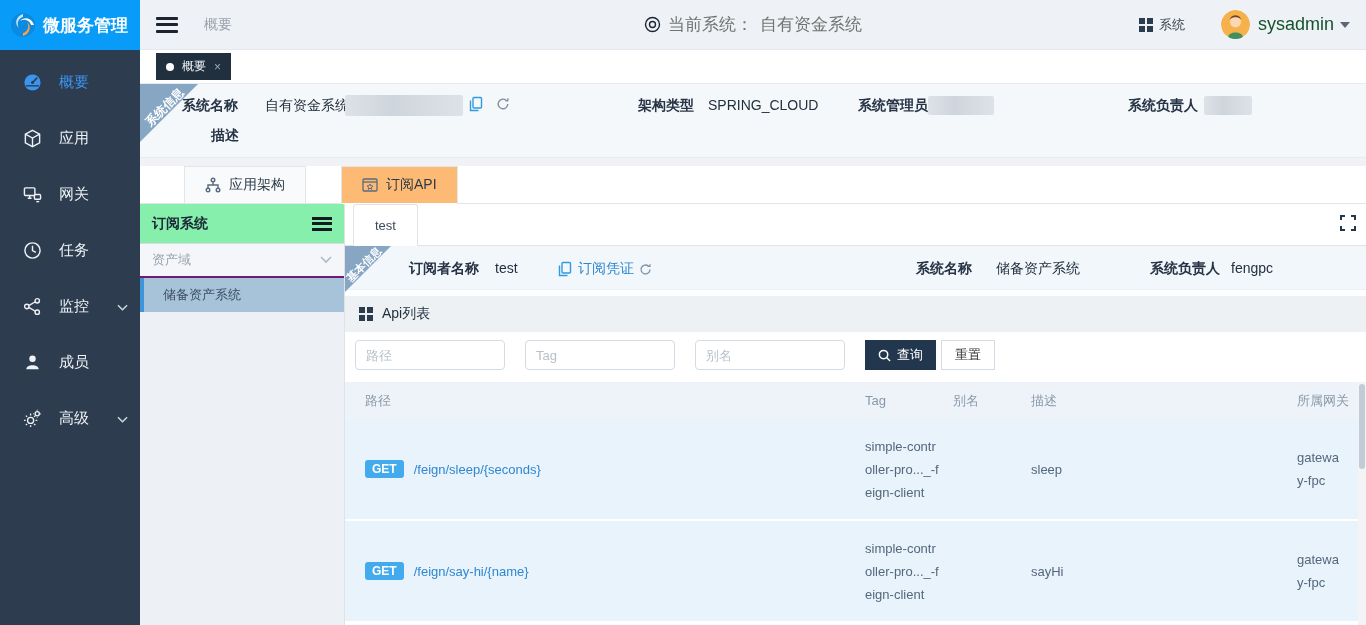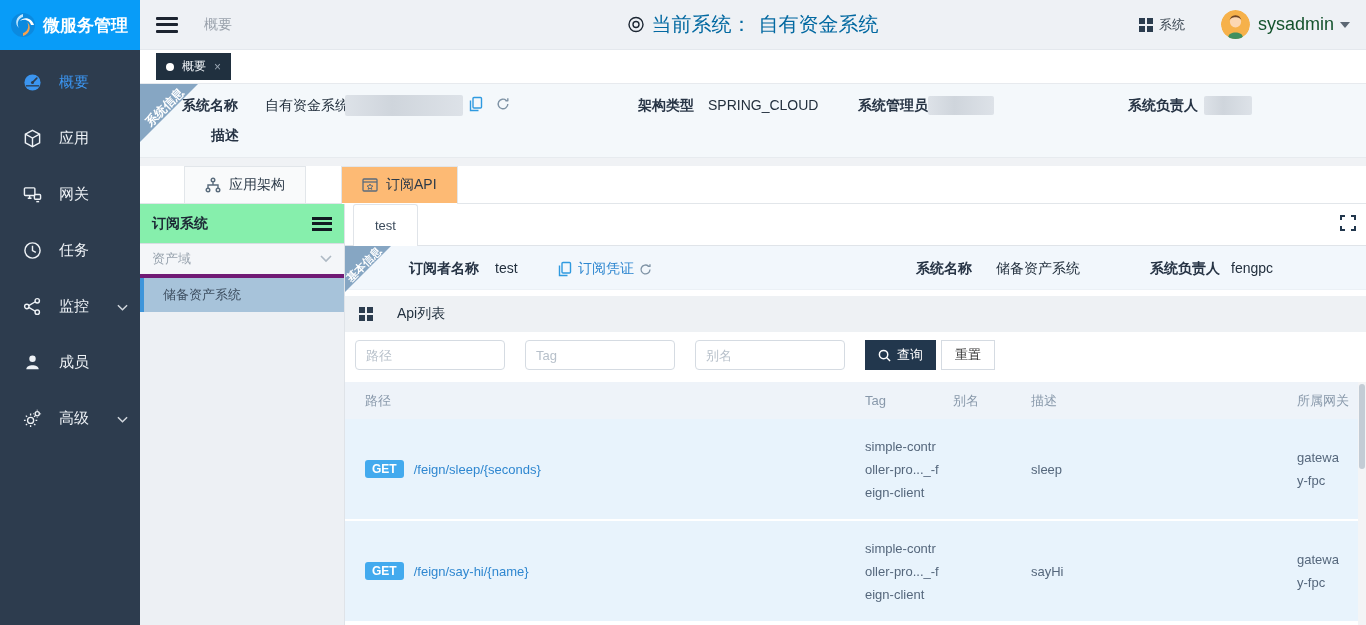--- a/index.html
+++ b/index.html
@@ -21,21 +21,21 @@
 
   
   .main { flex:1; min-width:0; display:flex; flex-direction:column; }
 
   .topbar { height:50px; flex-shrink:0; background:#eef1f5; border-bottom:1px solid #e4e8ed;
             display:flex; align-items:center; padding:0 16px; position:relative; }
   .hamburger { width:22px; height:16px; display:flex; flex-direction:column; justify-content:space-between; cursor:pointer; }
   .hamburger i { display:block; height:3px; background:#1c2430; border-radius:1px; }
   .breadcrumb { margin-left:26px; color:#9aa2ac; font-size:14px; }
   .tb-center { position:absolute; left:50%; transform:translateX(-50%); display:flex; align-items:center;
-               gap:7px; color:#0369a1; font-size:20px; white-space:nowrap; }
+               gap:7px; color:#737373; font-size:17px; white-space:nowrap; }
   .tb-right { margin-left:auto; display:flex; align-items:center; }
   .apps-entry { display:flex; align-items:center; gap:6px; color:#3a4652; font-size:13px; cursor:pointer; }
   .avatar { width:29px; height:29px; border-radius:50%; overflow:hidden; margin-left:36px; flex-shrink:0; }
   .username { margin-left:8px; color:#14532d; font-size:18px; cursor:pointer; display:flex; align-items:center; gap:6px; }
   .caret { width:0; height:0; border-left:5px solid transparent; border-right:5px solid transparent; border-top:6px solid #5c6773; }
 
   .tags-bar { height:34px; flex-shrink:0; background:#fff; border-bottom:1px solid #e7eaee;
               display:flex; align-items:center; padding:0 16px; }
   .tag-item { background:#20303f; color:#f0f4f8; height:27px; display:flex; align-items:center;
               gap:8px; padding:0 10px; font-size:12px; cursor:pointer; }
@@ -71,21 +71,21 @@
   
   .workspace { flex:1; min-height:0; display:flex; background:#fff; }
   .tree-panel { width:205px; flex-shrink:0; background:#edf0f4; border-right:1px solid #dfe3e8;
                 display:flex; flex-direction:column; }
   .tree-header { height:40px; flex-shrink:0; display:flex; align-items:center; justify-content:space-between;
                  padding:0 12px; background:#86efac; border-bottom:1px solid #d8dde3;
                  font-weight:bold; font-size:14px; color:#1d2936; }
   .tree-burger { width:20px; height:14px; display:flex; flex-direction:column; justify-content:space-between; cursor:pointer; }
   .tree-burger i { height:3px; background:#121a22; }
   .tree-group { height:34px; flex-shrink:0; display:flex; align-items:center; justify-content:space-between;
-                padding:0 12px; background:#f4f6f9; border-bottom:4px solid #701a75; color:#98a3ae; font-size:13px; cursor:pointer; }
+                padding:0 12px; background:#f4f6f9; border-bottom:2px solid #701a75; color:#98a3ae; font-size:13px; cursor:pointer; }
   .tree-group svg { width:12px; height:8px; color:#aeb9c4; }
   .tree-item { height:34px; flex-shrink:0; display:flex; align-items:center; padding-left:23px;
                font-size:13px; color:#3e4f61; cursor:pointer; }
   .tree-item.selected { background:#a7c3da; border-left:4px solid #3e95da; padding-left:19px; }
 
   .content { flex:1; min-width:0; display:flex; flex-direction:column; background:#fff; }
 
   .detail-tabbar { height:42px; flex-shrink:0; border-bottom:1px solid #e0e4e9; display:flex;
                    align-items:stretch; padding-left:8px; position:relative; }
   .dtab { background:#fff; border:1px solid #e0e4e9; border-bottom:none; border-radius:3px 3px 0 0;
@@ -94,21 +94,21 @@
   .dtab::after { content:""; position:absolute; left:0; right:0; bottom:-1px; height:1px; background:#fff; }
   .fullscreen-btn { position:absolute; right:10px; top:11px; cursor:pointer; }
   .fullscreen-btn svg { width:16px; height:16px; color:#22374d; }
 
   .info-band { height:44px; flex-shrink:0; background:#f2f7fc; position:relative; font-size:14px;
                border-bottom:1px solid #ecf1f6; }
   .ib-abs { position:absolute; top:14px; white-space:nowrap; }
   .cred-link { color:#2f87d0; display:flex; align-items:center; gap:5px; cursor:pointer; }
 
   .api-header { height:36px; flex-shrink:0; margin-top:6px; background:#eef1f4; display:flex;
-                align-items:center; gap:24px; padding:0 14px; font-size:14px; color:#22313f; }
+                align-items:center; gap:9px; padding:0 14px; font-size:14px; color:#22313f; }
   .grid-ico { display:grid; grid-template-columns:6px 6px; grid-gap:2px; }
   .grid-ico i { width:6px; height:6px; background:#2b3c4e; }
 
   .filter-bar { height:46px; flex-shrink:0; display:flex; align-items:center; padding:0 10px; background:#fff; }
   .filter-bar input { width:150px; height:30px; border:1px solid #d5dbe2; border-radius:4px;
                       padding:0 10px; font-size:13px; color:#333; margin-right:20px; outline:none;
                       font-family:"Liberation Sans","DejaVu Sans",sans-serif; }
   .filter-bar input::placeholder { color:#b7c0ca; }
   .btn { height:30px; font-size:13px; display:inline-flex; align-items:center; cursor:pointer;
          font-family:"Liberation Sans","DejaVu Sans",sans-serif; }

